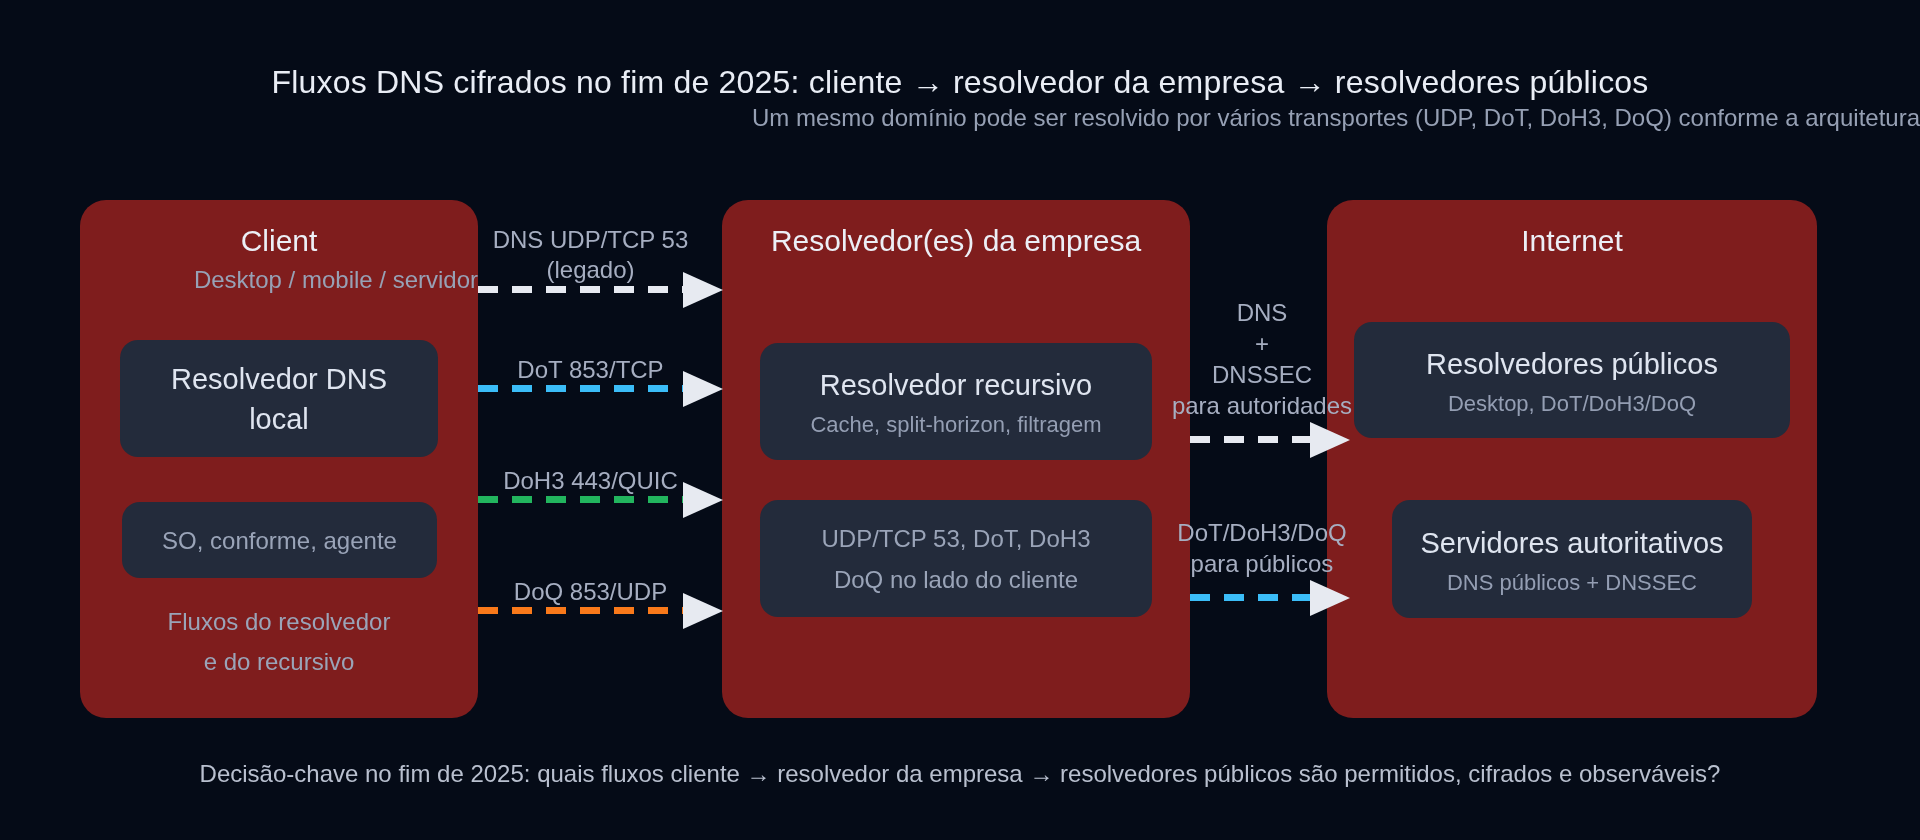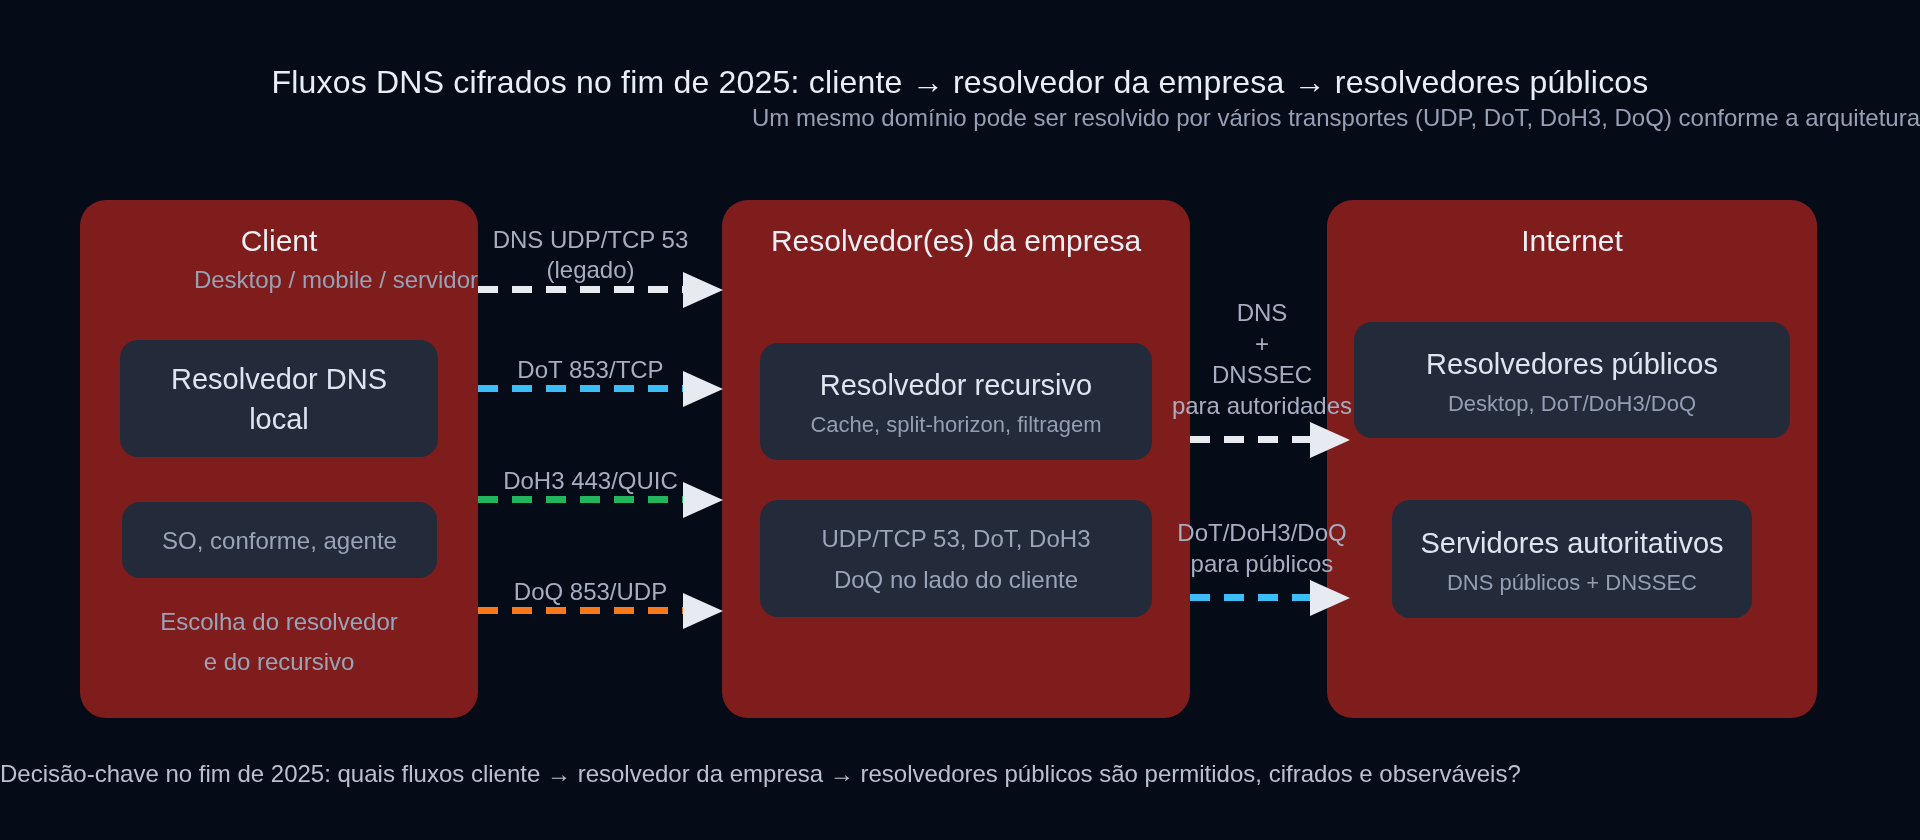--- a/index.html
+++ b/index.html
@@ -37,42 +37,42 @@
 
   .footnote{position:absolute;left:0;top:402px;width:100%;text-align:center;
             font-size:24px;color:#9aa4b8;line-height:40px}
 
   .flow-label{position:absolute;text-align:center;font-size:24px;color:#a6aec1;line-height:30px}
   .flow-label.tall{line-height:31px}
   .dash{position:absolute;height:7px}
   .head{position:absolute;width:0;height:0;border-top:18px solid transparent;
         border-bottom:18px solid transparent;border-left:40px solid #e7eaf1}
 
-  .caption{position:absolute;top:760px;left:0;width:100%;text-align:left;
+  .caption{position:absolute;top:760px;left:0;width:100%;text-align:center;
            font-size:24px;color:#b9c0cf}
 </style>
 </head>
 <body>
 
 <div class="stage">
 
   <div class="title">Fluxos DNS cifrados no fim de 2025: cliente → resolvedor da empresa → resolvedores públicos</div>
   <div class="subtitle">Um mesmo domínio pode ser resolvido por vários transportes (UDP, DoT, DoH3, DoQ) conforme a arquitetura</div>
 
   <section class="panel panel-client">
     <h2>Client</h2>
     <div class="panel-sub">Desktop / mobile / servidor</div>
     <div class="node client-node1">
       <div class="node-title narrow">Resolvedor DNS local</div>
     </div>
     <div class="node client-node2">
       <div class="node-text">SO, conforme, agente</div>
     </div>
     <div class="footnote">
-      <div>Escolha do resolvedor</div>
+      <div>Fluxos do resolvedor</div>
       <div>e do recursivo</div>
     </div>
   </section>
 
   <section class="panel panel-company">
     <h2>Resolvedor(es) da empresa</h2>
     <div class="node company-node1">
       <div class="node-title">Resolvedor recursivo</div>
       <div class="node-sub">Cache, split-horizon, filtragem</div>
     </div>

